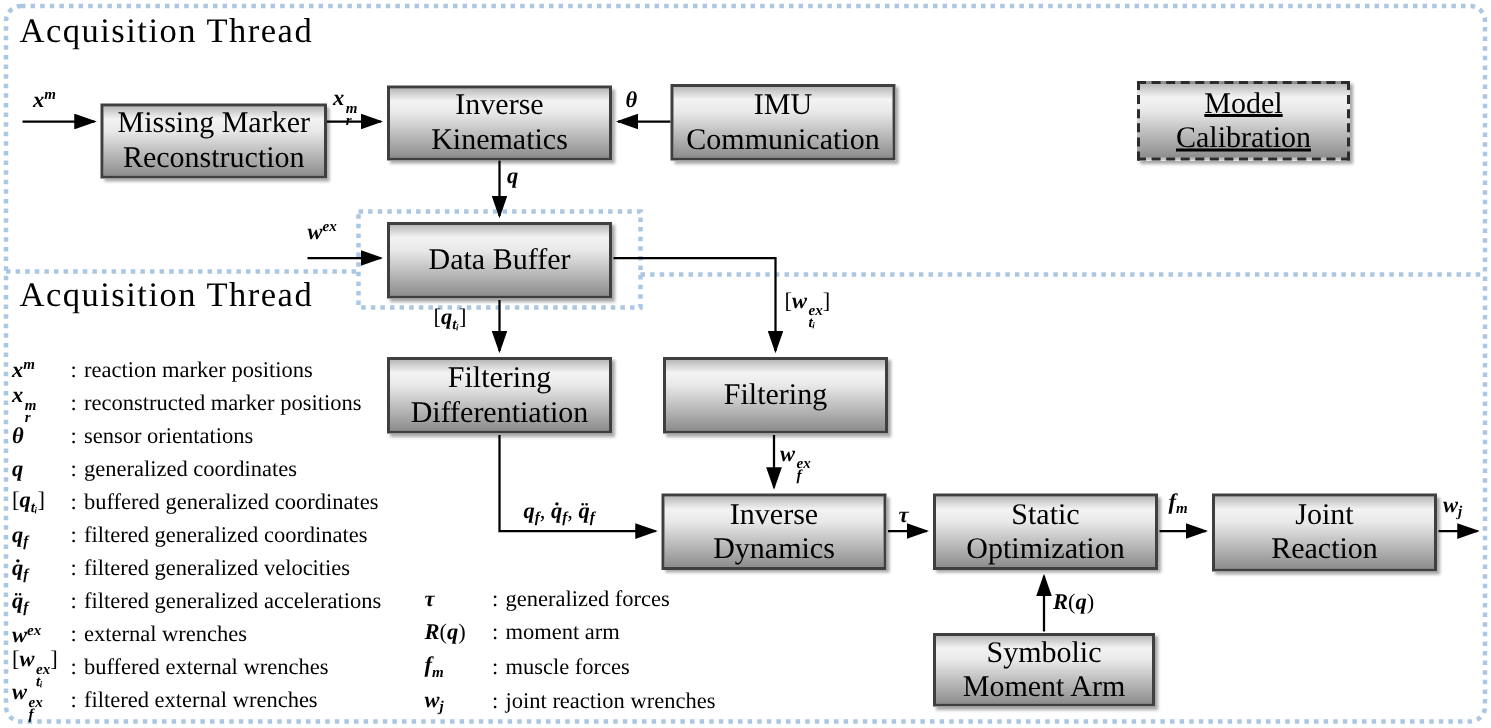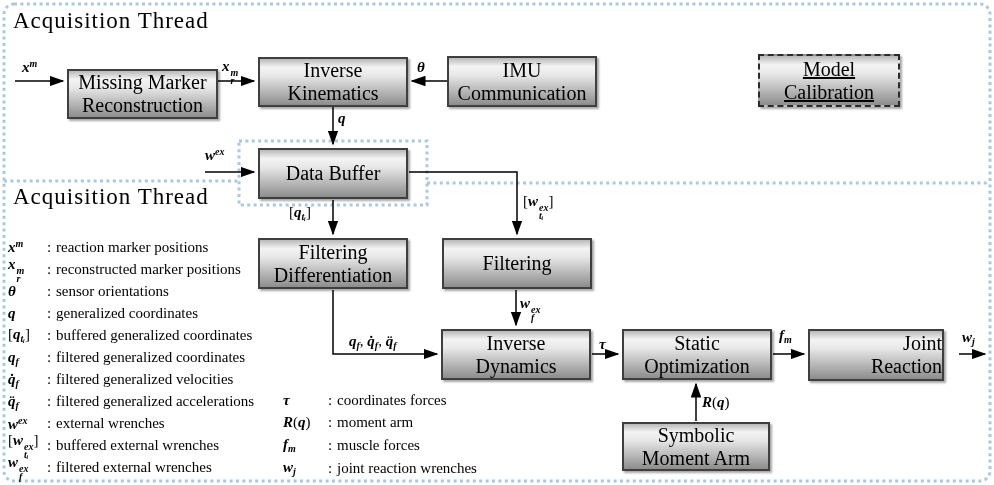--- a/index.html
+++ b/index.html
@@ -17,21 +17,21 @@
   .node.dashed{border:2px dashed #2b2b2b;}
   .b-mmr{left:67px;top:57px;width:151px;height:50px;margin-top:12px;}
   .b-ik{left:258px;top:57px;width:150px;height:50px;}
   .b-imu{left:447px;top:56px;width:150px;height:51px;}
   .b-mc{left:758px;top:54px;width:142px;height:53px;text-decoration:underline;}
   .b-db{left:258px;top:148px;width:150px;height:51px;}
   .b-fd{left:258px;top:238px;width:150px;height:51px;}
   .b-f{left:442px;top:238px;width:150px;height:51px;}
   .b-id{left:441px;top:329px;width:150px;height:51px;}
   .b-so{left:622px;top:329px;width:150px;height:51px;}
-  .b-jr{left:808px;top:329px;width:136px;height:52px;align-items:flex-end;}
+  .b-jr{left:808px;top:329px;width:150px;height:52px;}
   .b-sma{left:622px;top:422px;width:148px;height:49px;align-items:center;}
   .elabel{position:absolute;font-size:15px;white-space:nowrap;}
   .m-b{font-style:italic;font-weight:bold;}
   .m-n{font-style:normal;font-weight:normal;}
   .m-sup{font-size:10px;font-style:italic;font-weight:bold;vertical-align:5px;}
   .m-sub{font-size:10px;font-style:italic;font-weight:bold;vertical-align:-3px;}
   .ss{display:inline-flex;flex-direction:column;align-items:flex-start;
       font-size:10px;line-height:8px;font-style:italic;font-weight:bold;
       vertical-align:-5px;margin-left:1px;}
   .legend-col{position:absolute;}
@@ -208,21 +208,21 @@
           </span></span>
         <span class="lcol">:</span>
         <span class="ldesc">filtered external wrenches</span>
       </div>
   </div>
 
   <div class="legend-col col-right" style="left:283px;top:389px">
     <div class="lrow">
         <span class="lsym"><span class="m-b">τ</span></span>
         <span class="lcol">:</span>
-        <span class="ldesc">coordinates forces</span>
+        <span class="ldesc">generalized forces</span>
       </div>
     <div class="lrow">
         <span class="lsym"><span class="m-b">R</span><span class="m-n">(</span><span class="m-b">q</span><span class="m-n">)</span></span>
         <span class="lcol">:</span>
         <span class="ldesc">moment arm</span>
       </div>
     <div class="lrow">
         <span class="lsym"><span class="m-b">f</span><span class="m-sub">m</span></span>
         <span class="lcol">:</span>
         <span class="ldesc">muscle forces</span>

